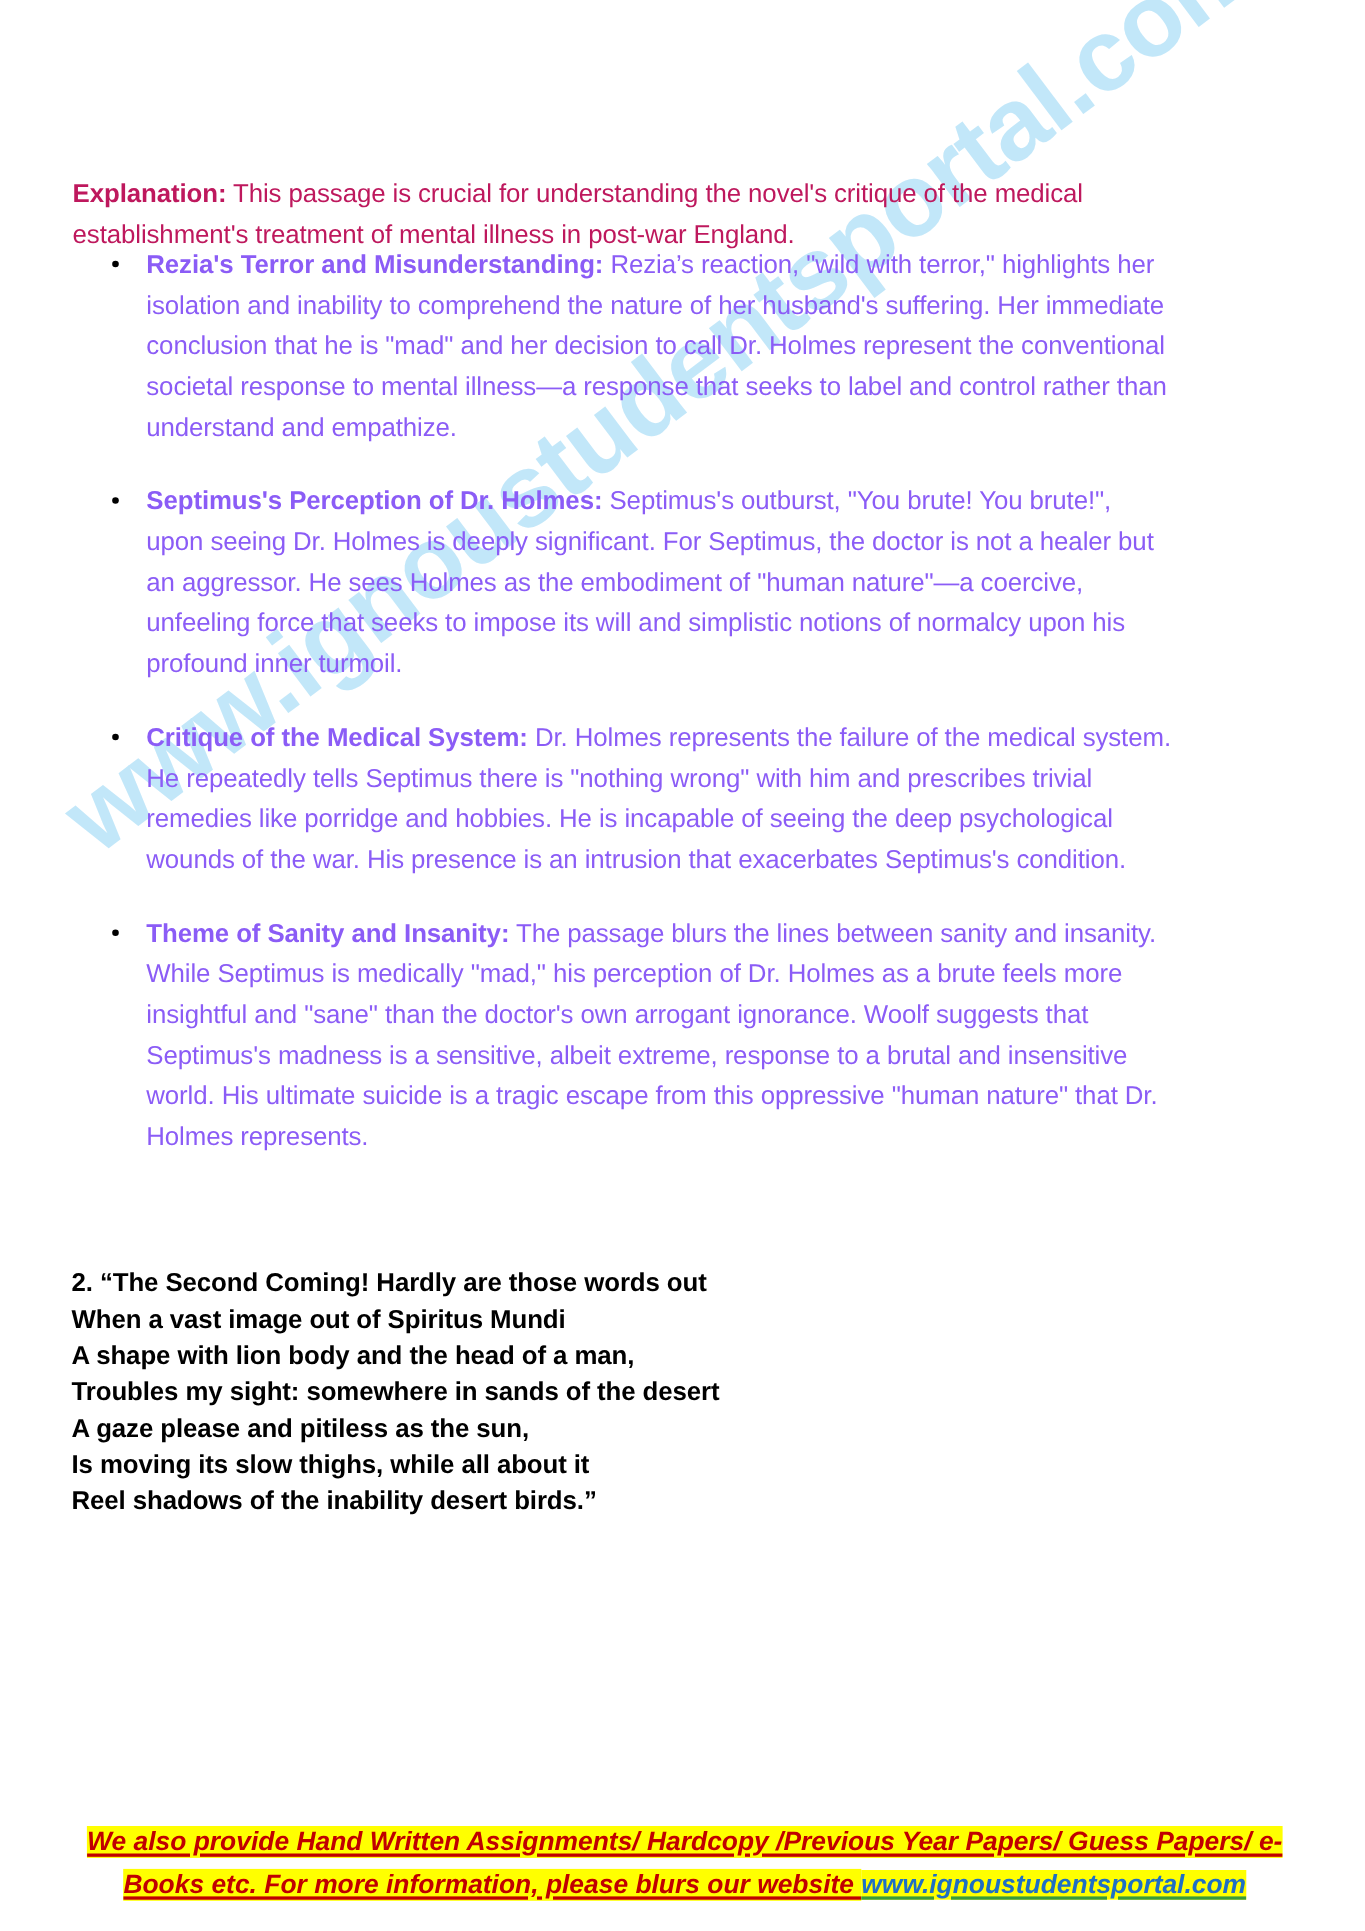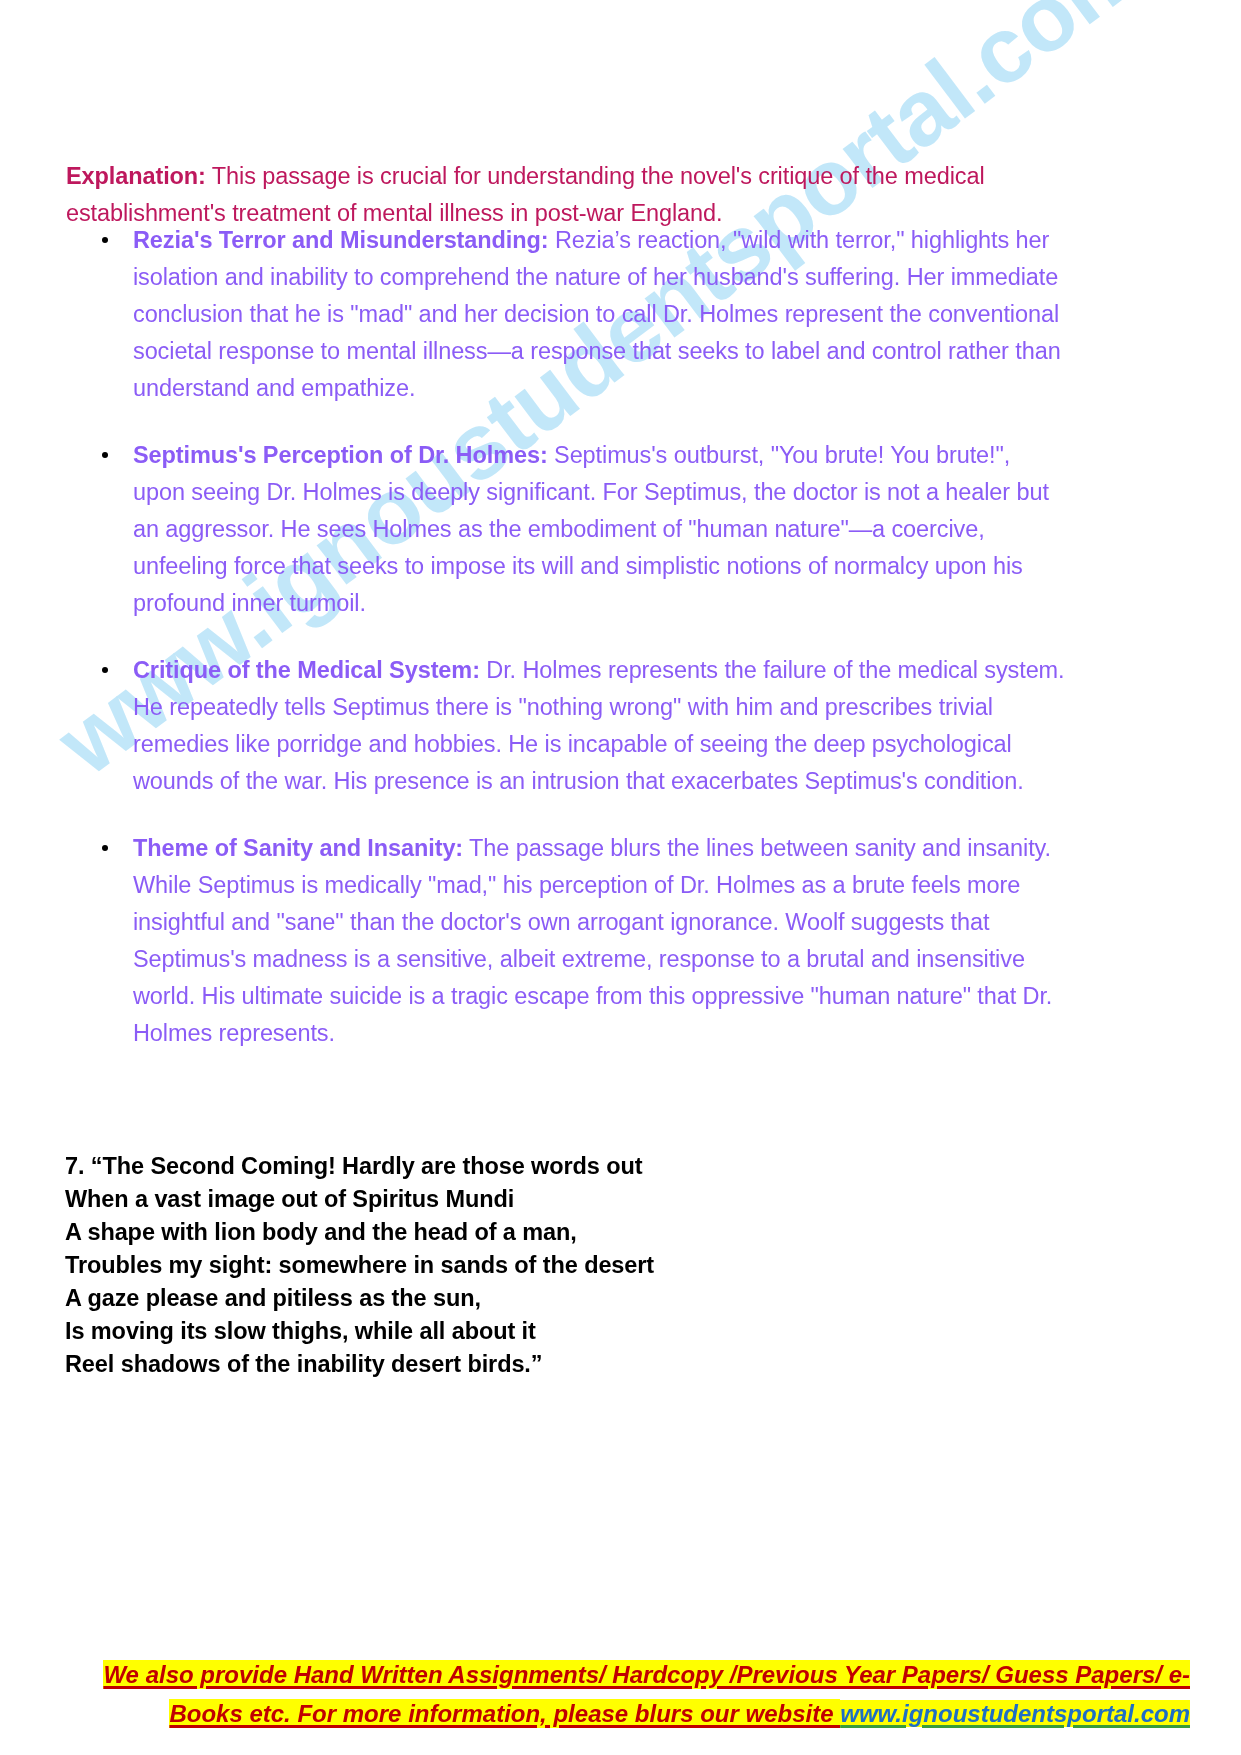--- a/index.html
+++ b/index.html
@@ -118,21 +118,21 @@
   }
 
   .poem-line { white-space: pre; }
 
   
   .footer-banner {
     position: absolute;
     left: 55px;
     top: 1655px;
     width: 1135px;
-    text-align: right;
+    text-align: center;
     font-size: 24px;
     line-height: 39px;
     font-style: italic;
     font-weight: 700;
     z-index: 20;
   }
 
   .footer-banner .seg {
     background: #ffff00;
     color: #c00000;
@@ -182,21 +182,21 @@
         <span class="dot"></span><span class="lead">Critique of the Medical System:</span><span> Dr. Holmes represents the failure of the medical system. He repeatedly tells Septimus there is "nothing wrong" with him and prescribes trivial remedies like porridge and hobbies. He is incapable of seeing the deep psychological wounds of the war. His presence is an intrusion that exacerbates Septimus's condition.</span>
       </li>
 
       <li class="bullet">
         <span class="dot"></span><span class="lead">Theme of Sanity and Insanity:</span><span> The passage blurs the lines between sanity and insanity. While Septimus is medically "mad," his perception of Dr. Holmes as a brute feels more insightful and "sane" than the doctor's own arrogant ignorance. Woolf suggests that Septimus's madness is a sensitive, albeit extreme, response to a brutal and insensitive world. His ultimate suicide is a tragic escape from this oppressive "human nature" that Dr. Holmes represents.</span>
       </li>
 
     </ul>
 
     <div class="poem">
-      <div class="poem-line">7. “The Second Coming! Hardly are those words out</div>
+      <div class="poem-line">2. “The Second Coming! Hardly are those words out</div>
       <div class="poem-line">When a vast image out of Spiritus Mundi</div>
       <div class="poem-line">A shape with lion body and the head of a man,</div>
       <div class="poem-line">Troubles my sight: somewhere in sands of the desert</div>
       <div class="poem-line">A gaze please and pitiless as the sun,</div>
       <div class="poem-line">Is moving its slow thighs, while all about it</div>
       <div class="poem-line">Reel shadows of the inability desert birds.”</div>
     </div>
 
     <div class="footer-banner"><span class="seg">We also provide Hand Written Assignments/ Hardcopy /Previous Year Papers/ Guess Papers/ e-</span><br><span class="seg">Books etc. For more information, please blurs our website </span><span class="link">www.ignoustudentsportal.com</span></div>
 

